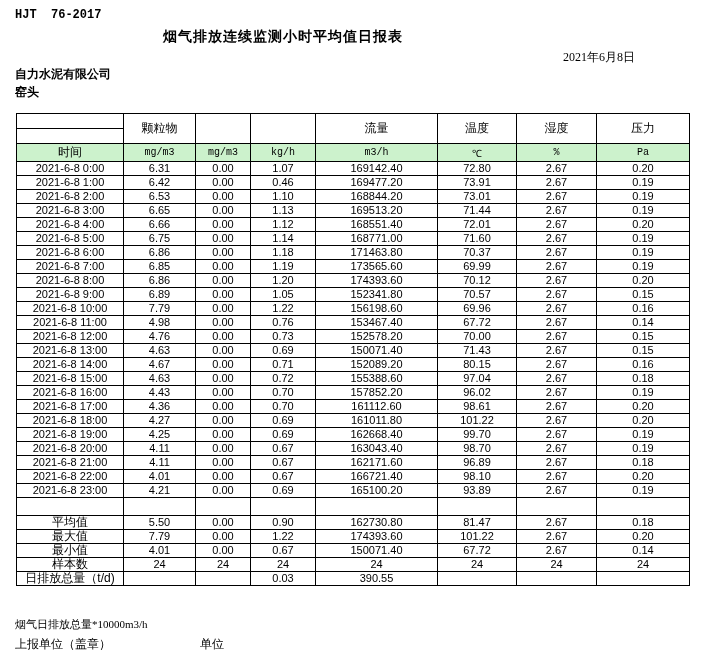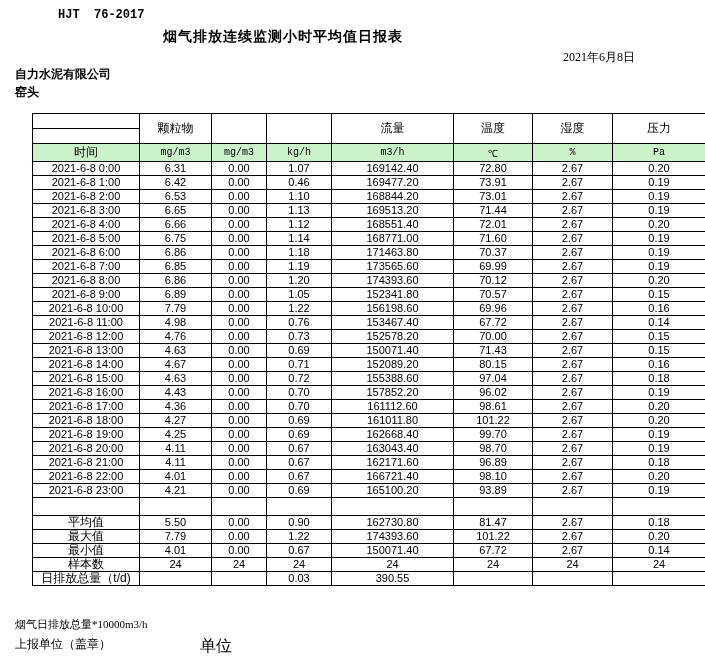--- a/index.html
+++ b/index.html
@@ -3,28 +3,28 @@
 <meta charset="utf-8">
 <style>
   html,body { margin:0; padding:0; }
   body {
     width:705px; height:659px; position:relative;
     background:#ffffff; color:#000;
     font-family:"Liberation Serif","DejaVu Serif",serif;
     overflow:hidden;
   }
   .abs { position:absolute; white-space:pre; }
-  #std-code    { left:15px;  top:8px;  font-family:"Liberation Mono","DejaVu Sans Mono",monospace; font-weight:bold; font-size:12px;margin-left:43px; }
+  #std-code    { left:15px;  top:8px;  font-family:"Liberation Mono","DejaVu Sans Mono",monospace; font-weight:bold; font-size:12px; }
   #page-title  { left:145px; top:28px; font-weight:bold; font-size:14px; letter-spacing:1px;margin-left:18px; }
   #report-date { left:563px; top:49px; font-size:12px; }
   #company     { left:15px;  top:66px; font-weight:bold; font-size:12px; }
   #point       { left:15px;  top:84px; font-weight:bold; font-size:12px; }
 
   table#report {
-    position:absolute; left:32px; top:113px;
+    position:absolute; left:16px; top:113px;
     border-collapse:collapse; table-layout:fixed; width:673px;
     font-size:11px;
     border-radius:25px;
   }
   #report td, #report th {
     border:1px solid #000; overflow:hidden; white-space:nowrap;
     text-align:center; vertical-align:middle; font-weight:normal; padding:0;
   }
   tr.band-row td, tr.band-row th { height:14px; }
   th.group-hd { font-size:12px; font-family:"Liberation Serif","DejaVu Serif",serif; }
@@ -39,21 +39,21 @@
   tr.spacer-row td { height:17px; }
   tbody.summary tr td {
     height:13px; line-height:13px; font-size:11px;
     font-family:"Liberation Sans","DejaVu Sans",sans-serif;
   }
   tbody.summary tr td.sum-label { font-family:Liberation Sans, sans-serif; font-size:12px;margin-left:14px; }
   tbody.summary tr:last-child td.sum-label { text-align:left; padding-left:2px; }
 
   #note        { left:15px;  top:617px; font-size:11px; }
   #report-unit { left:15px;  top:636px; font-size:12px; }
-  #unit-label  { left:200px; top:636px; font-size:16px; }
+  #unit-label  { left:200px; top:636px; font-size:12px; }
 </style>
 </head>
 <body>
 
 <div class="abs" id="std-code">HJT  76-2017</div>
 <div class="abs" id="page-title">烟气排放连续监测小时平均值日报表</div>
 <div class="abs" id="report-date">2021年6月8日</div>
 <div class="abs" id="company">自力水泥有限公司</div>
 <div class="abs" id="point">窑头</div>
 

